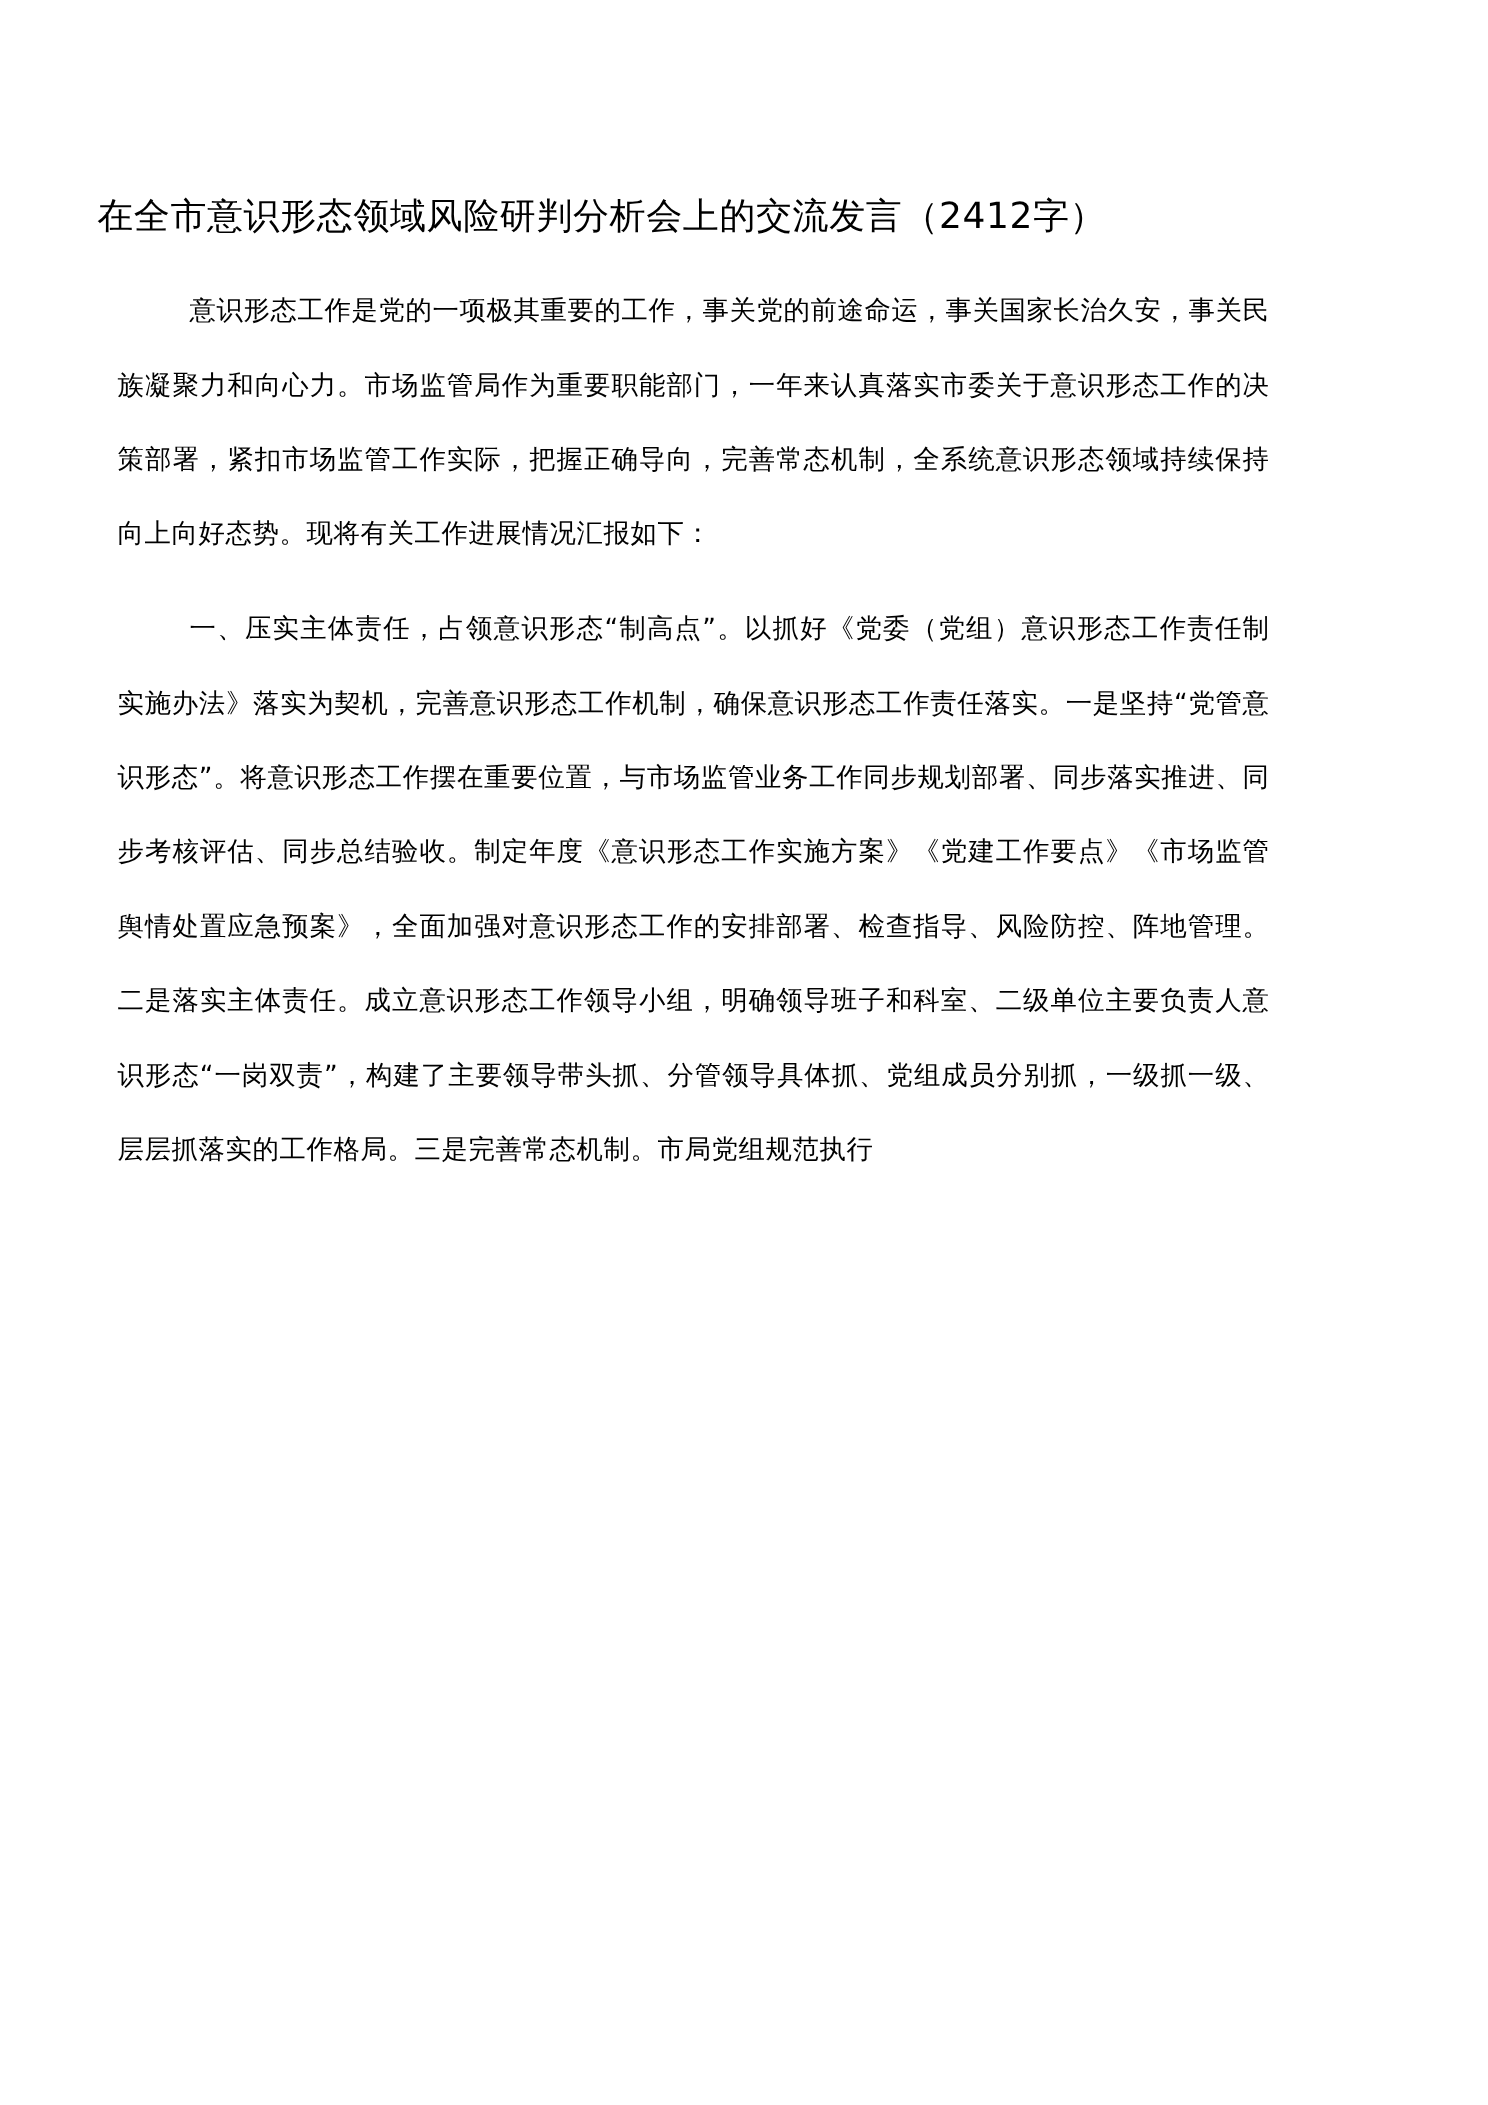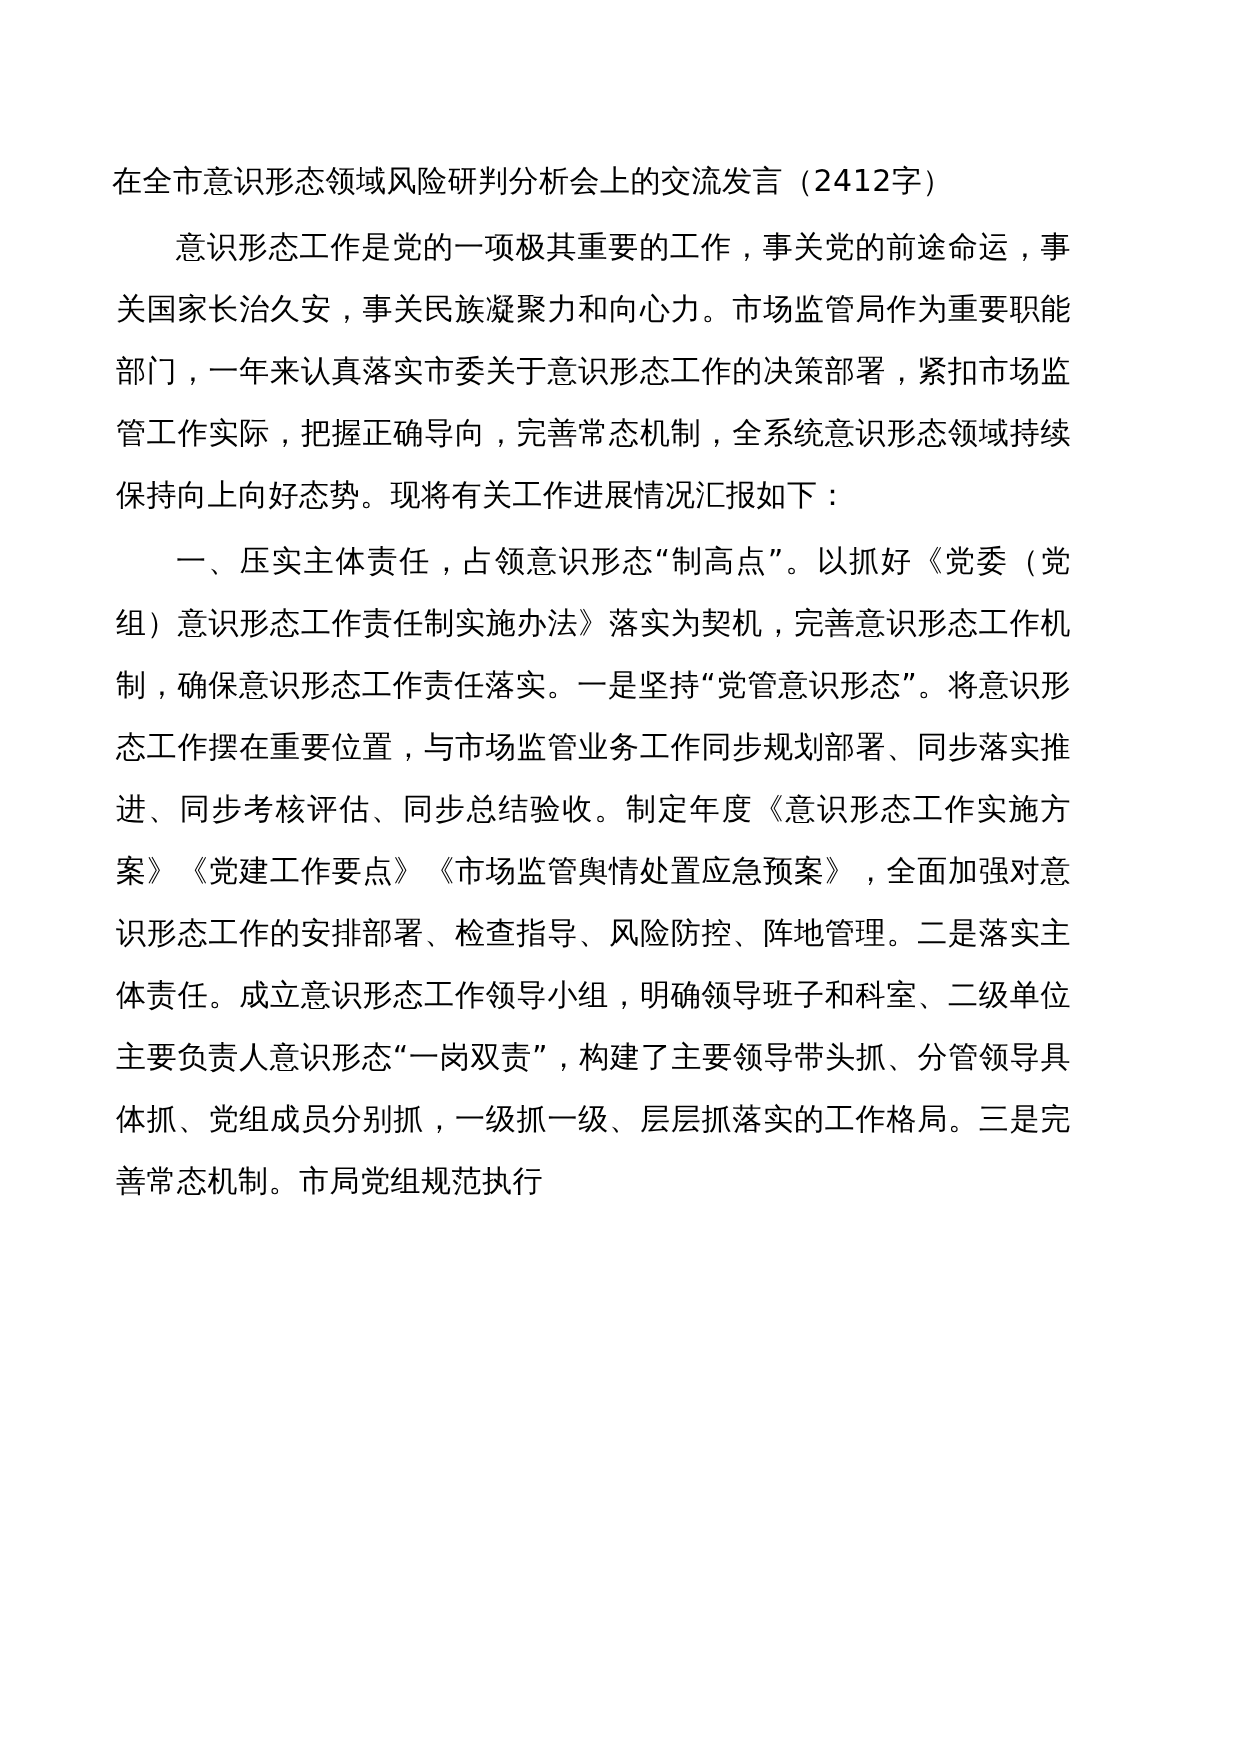--- a/index.html
+++ b/index.html
@@ -11,42 +11,42 @@
     width: 1240px;
     height: 1754px;
     font-family: "DejaVu Sans", "Liberation Sans", sans-serif;
     color: #000000;
     overflow: hidden;
   }
   .page {
     box-sizing: border-box;
     width: 1240px;
     height: 1754px;
-    padding: 150px 165px 0 112px;
+    padding: 150px 165px 0 81px;
     background: #ffffff;
   }
   .doc-title {
     font-size: 30px;
     line-height: 62px;
     font-weight: 400;
     letter-spacing: 0.5px;
     margin: 0 0 0 0;
     text-align: justify;
     text-justify: inter-ideograph;
   }
   .salutation {
     font-size: 30px;
     line-height: 62px;
     margin: 0;
     letter-spacing: 0.5px;
   }
   .para {
-    font-size: 30px;
+    font-size: 22px;
     line-height: 62px;
-    margin: 4px;
+    margin: 17px;
     text-indent: 60px;
     text-align: justify;
     text-justify: inter-ideograph;
     letter-spacing: 0.5px;
   }
 </style>
 </head>
 <body>
 
 <div class="page">

